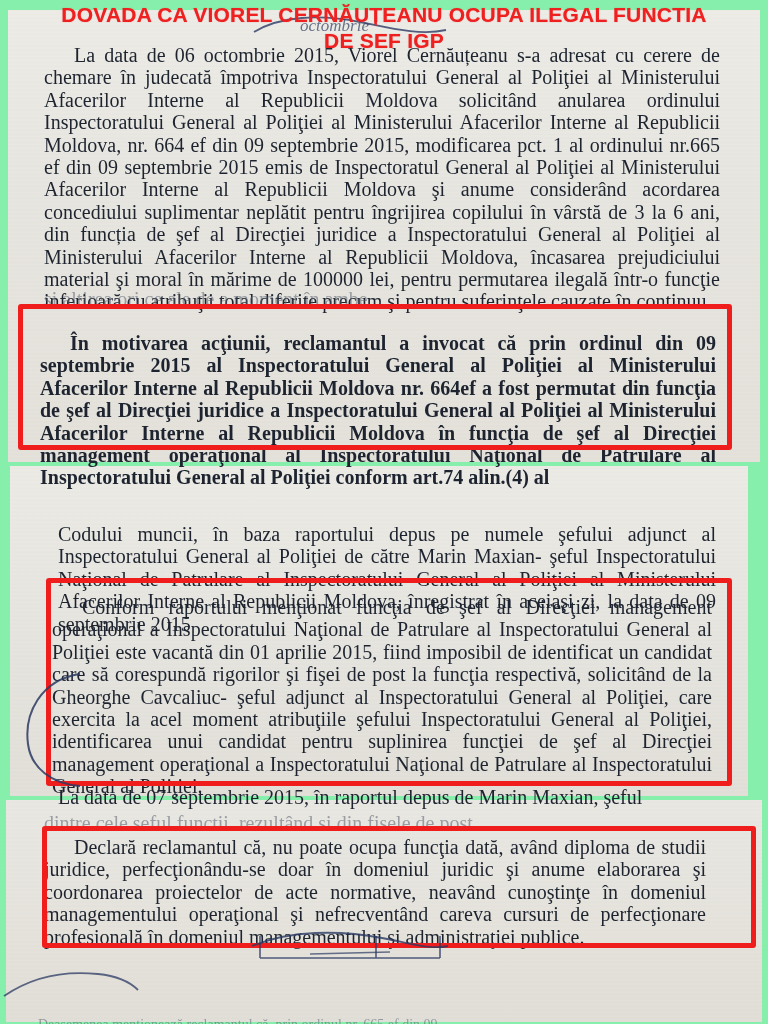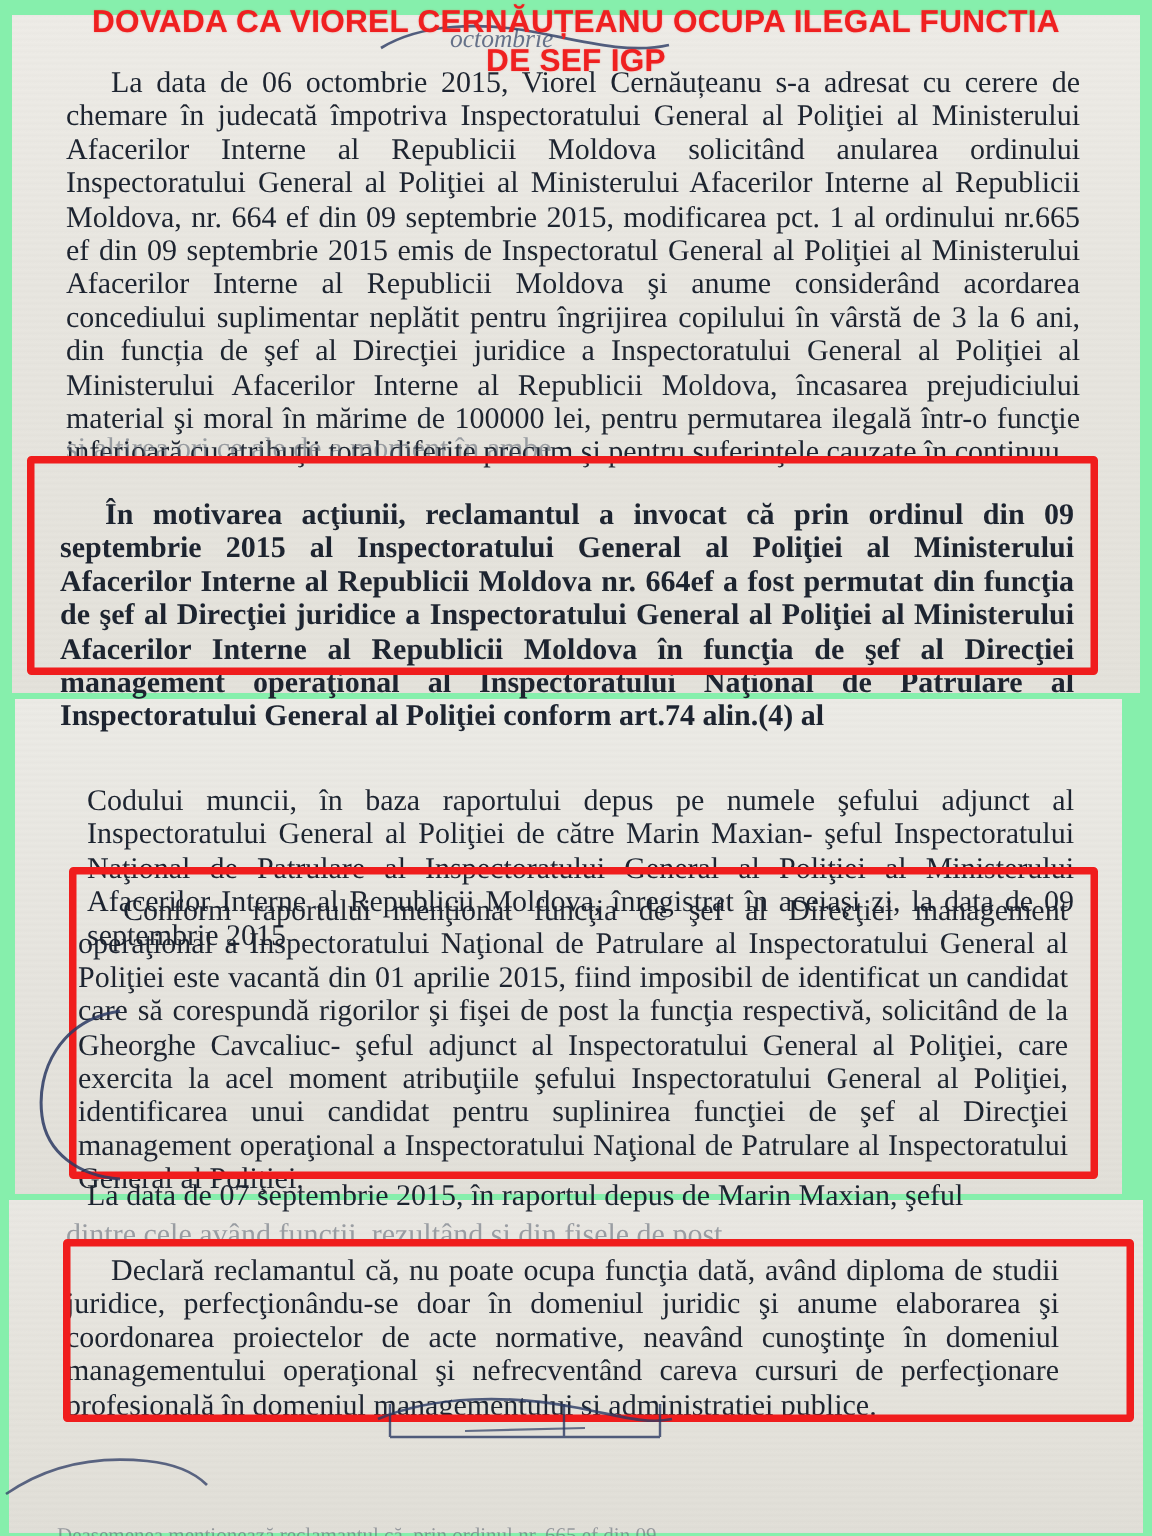--- a/index.html
+++ b/index.html
@@ -154,21 +154,21 @@
 
   <div class="txt" id="t3">
     <p>Codului muncii, în baza raportului depus pe numele şefului adjunct al Inspectoratului General al Poliţiei de către Marin Maxian- şeful Inspectoratului Naţional de Patrulare al Inspectoratului General al Poliţiei al Ministerului Afacerilor Interne al Republicii Moldova, înregistrat în aceiaşi zi, la data de 09 septembrie 2015</p>
   </div>
 
   <div class="txt" id="t4">
     <p class="indent">Conform raportului menţionat funcţia de şef al Direcţiei management operaţional a Inspectoratului Naţional de Patrulare al Inspectoratului General al Poliţiei este vacantă din 01 aprilie 2015, fiind imposibil de identificat un candidat care să corespundă rigorilor şi fişei de post la funcţia respectivă, solicitând de la Gheorghe Cavcaliuc- şeful adjunct al Inspectoratului General al Poliţiei, care exercita la acel moment atribuţiile şefului Inspectoratului General al Poliţiei, identificarea unui candidat pentru suplinirea funcţiei de şef al Direcţiei management operaţional a Inspectoratului Naţional de Patrulare al Inspectoratului General al Poliţiei.</p>
   </div>
   <div class="txt" style="left:58px;top:786px;width:658px;">La data de 07 septembrie 2015, în raportul depus de Marin Maxian, şeful</div>
 
-  <div class="txt ghost" style="left:44px;top:812px;width:662px;height:18px;overflow:hidden;">dintre cele având funcţii, rezultând şi din fişele de post.</div>
+  <div class="txt ghost" style="left:44px;top:812px;width:662px;height:18px;overflow:hidden;">dintre cele şeful funcţii, rezultând şi din fişele de post.</div>
 
   <div class="txt" id="t6">
     <p class="indent">Declară reclamantul că, nu poate ocupa funcţia dată, având diploma de studii juridice, perfecţionându-se doar în domeniul juridic şi anume elaborarea şi coordonarea proiectelor de acte normative, neavând cunoştinţe în domeniul managementului operaţional şi nefrecventând careva cursuri de perfecţionare profesională în domeniul managementului şi administraţiei publice.</p>
   </div>
 
 
   <div class="txt ghost" style="left:38px;top:1014px;width:662px;height:16px;overflow:hidden;font-size:14px;">Deasemenea menţionează reclamantul că, prin ordinul nr. 665 ef din 09</div>
 
   <div class="redbox" id="rb1"></div>
   <div class="redbox" id="rb2"></div>

